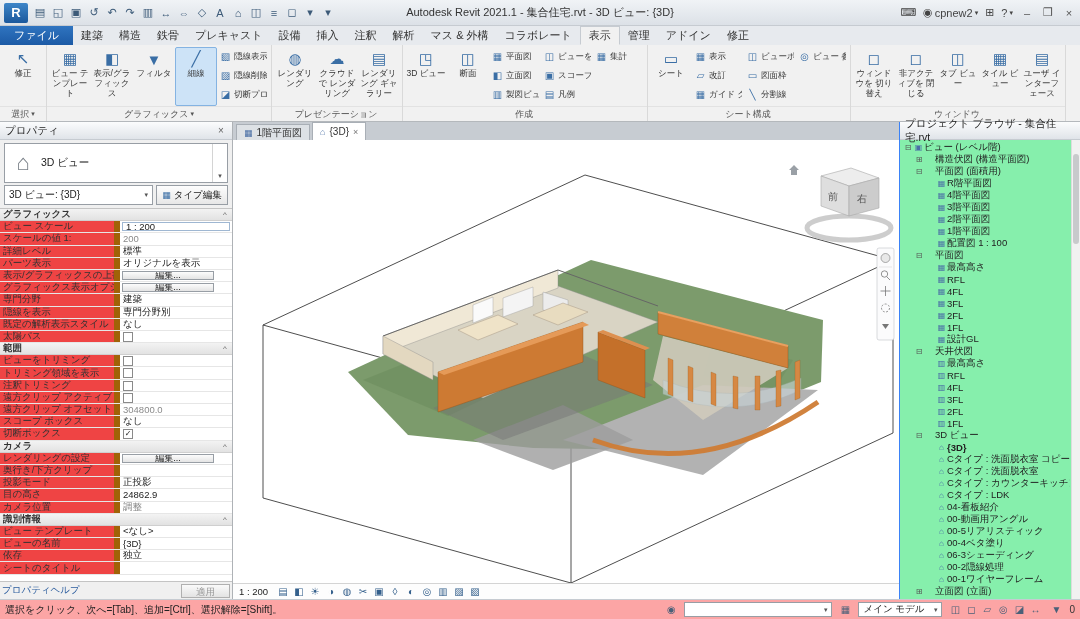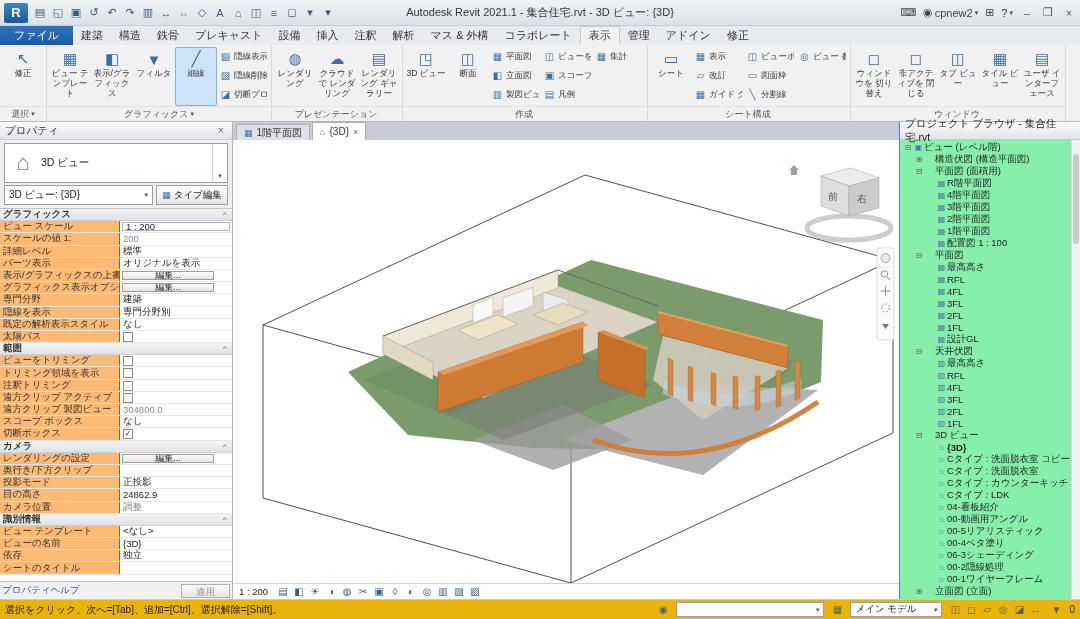--- a/index.html
+++ b/index.html
@@ -50,21 +50,21 @@
   .ts-icon { width:36px; display:flex; align-items:center; justify-content:center; font-size:22px; color:#7a8088; }
   .ts-label { flex:1; display:flex; align-items:center; font-size:10.5px; }
   .ts-drop { width:15px; border-left:1px solid #d4d4d4; display:flex; align-items:flex-end; justify-content:center; padding-bottom:2px; font-size:7px; color:#555; }
   .view-row { display:flex; margin:0 4px 3px 4px; gap:3px; height:20px; flex:none; }
   .view-combo { flex:1; background:#fff; border:1px solid #989ea5; display:flex; align-items:center; padding:0 4px; font-size:10px; }
   .view-combo .cmb { margin-left:auto; font-size:7px; color:#555; }
   .type-edit-btn { width:72px; background:linear-gradient(#fdfdfd,#e7e7e7); border:1px solid #989ea5; display:flex; align-items:center; justify-content:center; gap:3px; font-size:9.5px; }
   .teb-ico { font-size:9px; color:#3a6ea5; }
   .grid { flex:1; overflow:hidden; background:#fff; border-top:1px solid #c4c4c4; }
   .prow { display:flex; height:12.2px; border-bottom:1px solid #e6e6e6; font-size:9.5px; align-items:stretch; }
-  .plabel { width:120px; padding:0 3px; color:#333; background:#fdba74; border-right:1px solid #a16207; display:flex; align-items:center; white-space:nowrap; overflow:hidden; flex:none; }
+  .plabel { width:120px; padding:0 3px; color:#333; background:#ef4444; border-right:6px solid #a16207; display:flex; align-items:center; white-space:nowrap; overflow:hidden; flex:none; }
   .pval { flex:1; padding:0 3px; display:flex; align-items:center; white-space:nowrap; overflow:hidden; }
   .prow.sec { background:linear-gradient(#f3f3f3,#e2e2e2); border-bottom:1px solid #cfcfcf; }
   .prow.sec .plabel { background:transparent; border:none; width:auto; flex:1; font-weight:bold; }
   .prow.sec .pval { flex:0 0 14px; color:#666; font-size:8px; justify-content:center; }
   .pval.gray { color:#8a8a8a; }
   .pval.input { border:1px solid #9fb7d2; background:#fff; margin:1px 2px; }
   .pval.btn { border:1px solid #989ea5; background:linear-gradient(#fcfcfc,#e4e4e4); margin:1px 18px 1px 2px; justify-content:center; font-size:9px; }
   .pval.cb, .pval.cbc { flex:none; width:10px; height:10px; margin:1px 0 0 3px; border:1px solid #8a8a8a; background:#fff; font-size:8px; line-height:8px; justify-content:center; padding:0; color:#222; }
   .props-bottom { height:18px; border-top:1px solid #c4c4c4; background:#f0f0f0; display:flex; align-items:center; padding:0 2px; font-size:9.5px; flex:none; }
   .apply-btn { margin-left:auto; border:1px solid #b0b0b0; background:linear-gradient(#fafafa,#e3e3e3); color:#9a9a9a; padding:0 14px; height:14px; line-height:13px; font-size:9.5px; }
@@ -88,26 +88,26 @@
   .titem { display:flex; align-items:center; height:12px; font-size:9.5px; white-space:nowrap; overflow:hidden; }
   .texp { width:10px; font-size:8px; color:#555; text-align:center; flex:none; }
   .ticon { width:11px; font-size:8px; color:#4a6fa5; text-align:center; flex:none; }
   .tlabel { overflow:hidden; }
   .tlabel.bold { font-weight:bold; }
   .lvl0 { padding-left:2px; } .lvl1 { padding-left:13px; } .lvl2 { padding-left:25px; }
   .tree-scrollbar { position:absolute; right:0; top:0; bottom:0; width:9px; background:#f1f1f1; border-left:1px solid #dcdcdc; }
   .tree-thumb { margin:14px 1px 0 1px; height:90px; background:#c8cacc; border-radius:3px; }
 
   
-  .statusbar { height:20px; background:#eab308; border-top:1px solid #c6cbd1; display:flex; align-items:center; padding:0 5px; gap:5px; font-size:10px; flex:none; }
+  .statusbar { height:20px; background:#fca5a5; border-top:1px solid #c6cbd1; display:flex; align-items:center; padding:0 5px; gap:5px; font-size:10px; flex:none; }
   .sb-flex { flex:1; }
   .sb-ico { width:16px; height:15px; display:flex; align-items:center; justify-content:center; font-size:10px; color:#4a6078; }
   .sb-box { height:15px; border:1px solid #989ea5; background:#fff; display:flex; align-items:center; padding:0 4px; font-size:9.5px; }
   .sb-box.workset { width:148px; }
-  .sb-box.dopt { width:92px; }
+  .sb-box.dopt { width:84px; }
   .sb-box .cmb { margin-left:auto; font-size:7px; color:#555; }
   .sb-icons { display:flex; }
   .sel-count { color:#333; }
 </style>
 </head>
 <body>
 
 <div class="app">
 
   <div class="titlebar">
@@ -480,21 +480,21 @@
             <span class="plabel">注釈トリミング</span>
             <span class="pval cb"></span>
           </div>
 
           <div class="prow">
             <span class="plabel">遠方クリップ アクティブ</span>
             <span class="pval cb"></span>
           </div>
 
           <div class="prow">
-            <span class="plabel">遠方クリップ 製図ビュー</span>
+            <span class="plabel">遠方クリップ オフセット</span>
             <span class="pval gray">304800.0</span>
           </div>
 
           <div class="prow">
             <span class="plabel">スコープ ボックス</span>
             <span class="pval">なし</span>
           </div>
 
           <div class="prow">
             <span class="plabel">切断ボックス</span>

